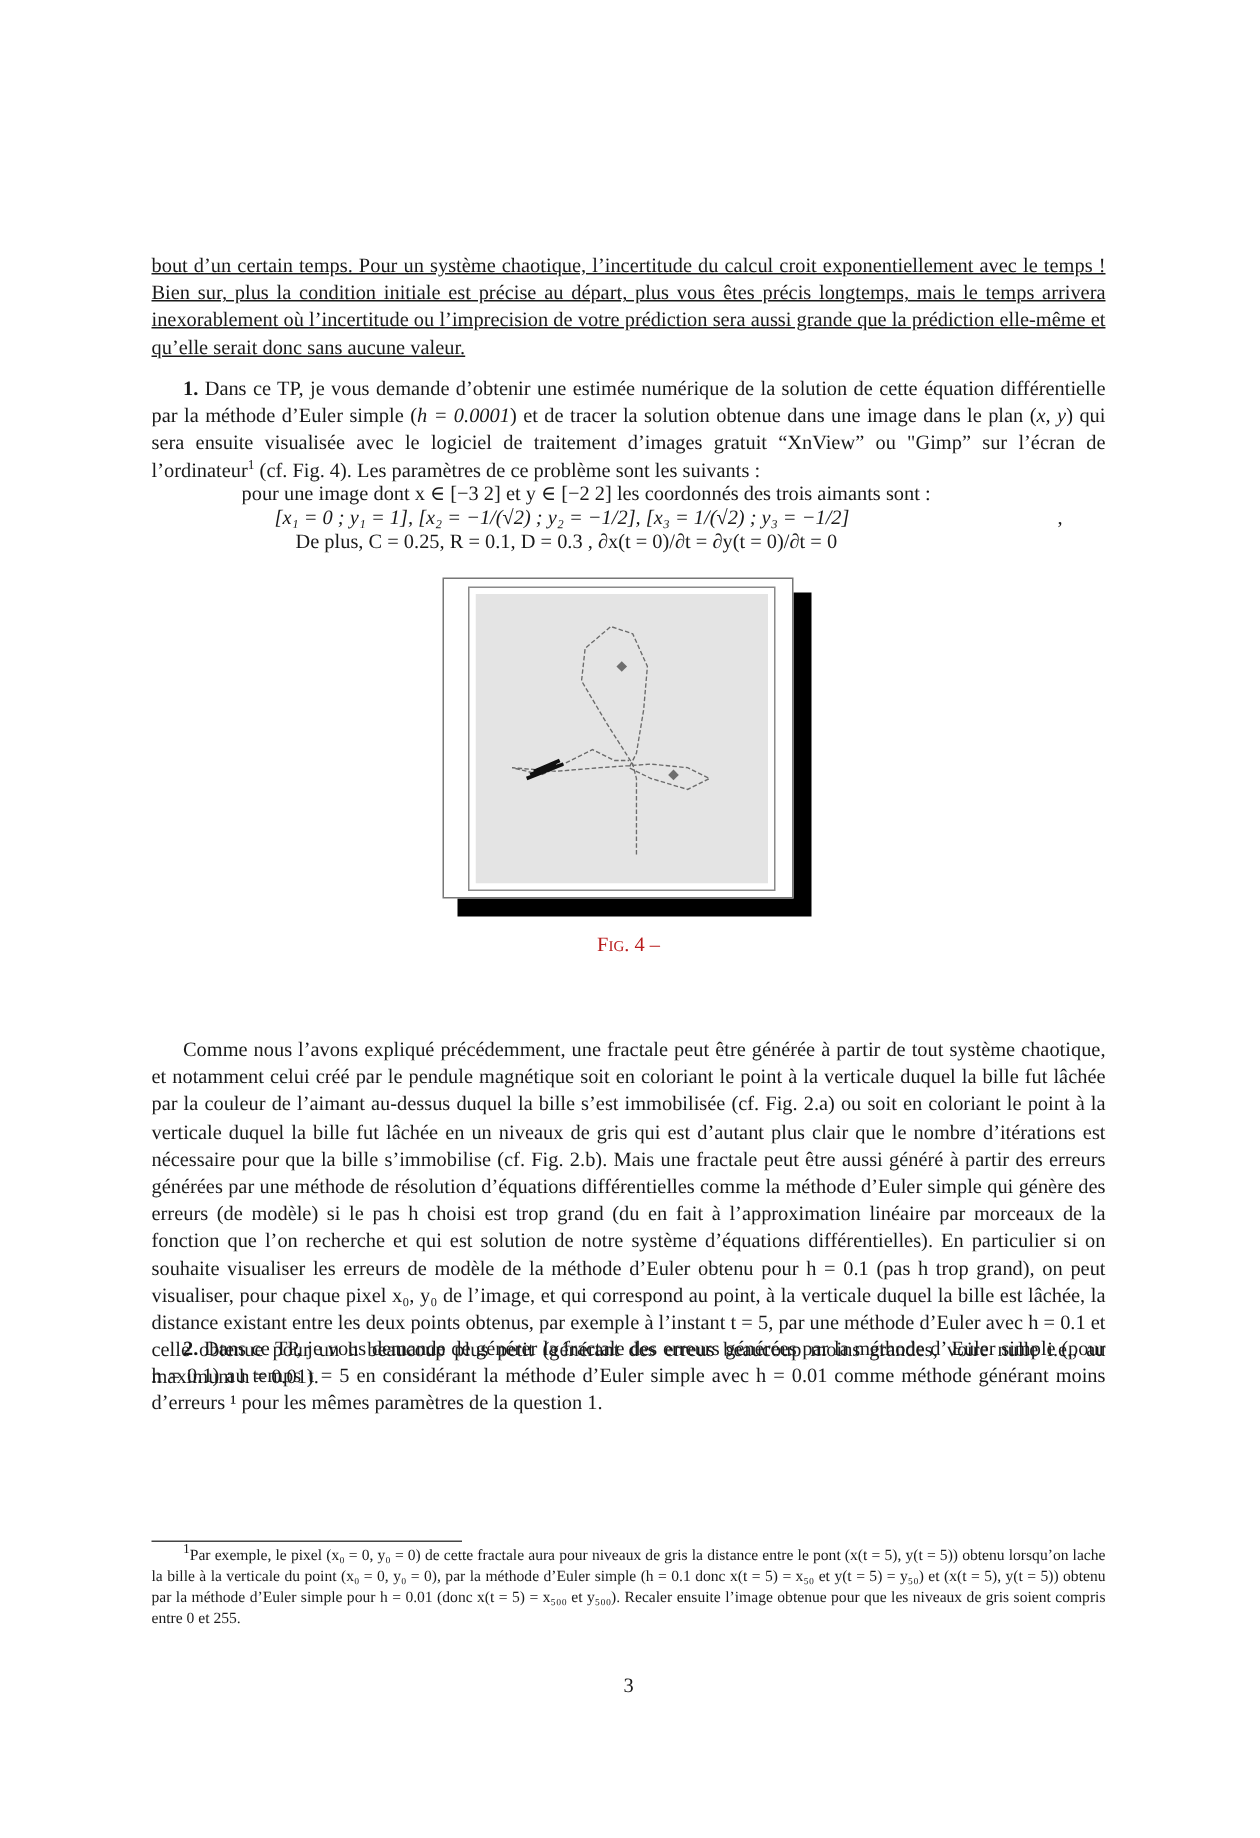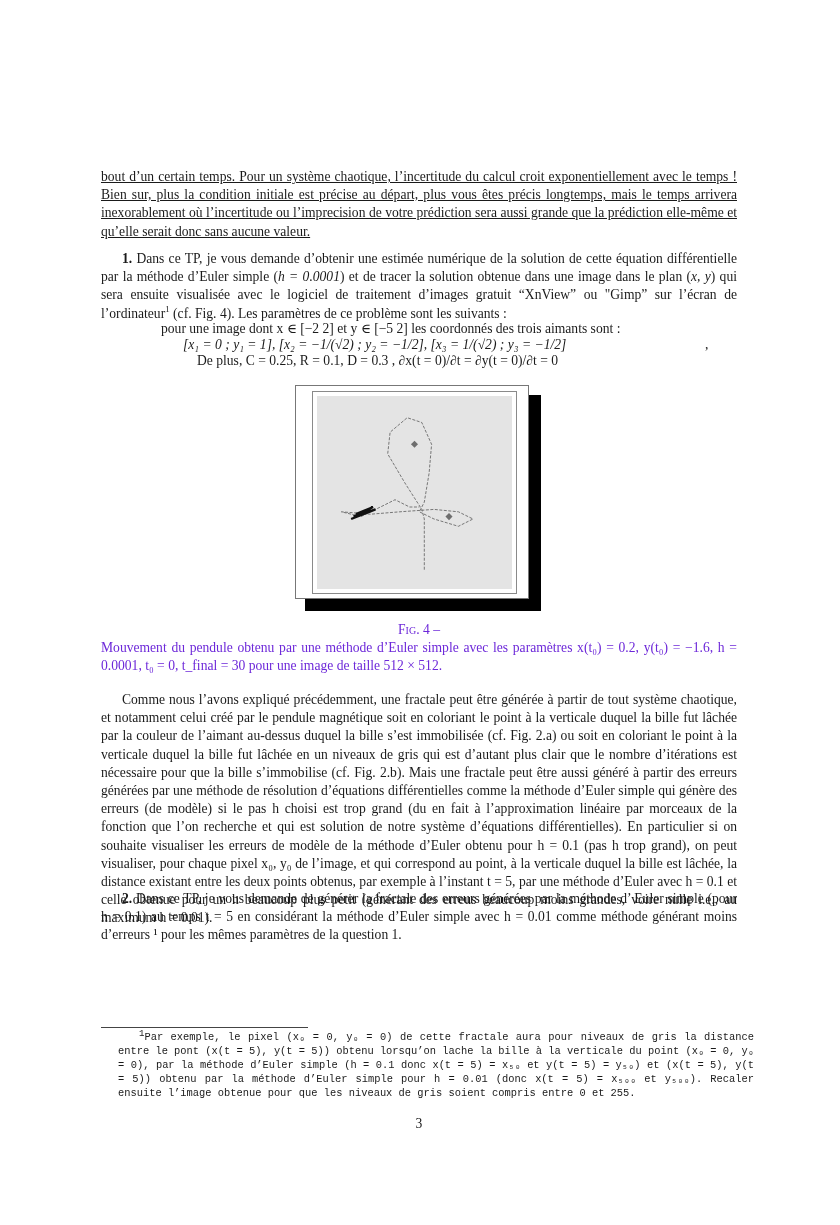--- a/index.html
+++ b/index.html
@@ -14,41 +14,41 @@
     .params { position: absolute; top: 321px; left: 0; width: 636px; font-size: 13.6px; line-height: 16px; }
     .params .l1 { position: absolute; left: 60px; top: 0; white-space: nowrap; }
     .params .l2 { position: absolute; left: 82px; top: 16px; white-space: nowrap; font-style: italic; }
     .params .l3 { position: absolute; left: 96px; top: 32px; white-space: nowrap; }
     .params .comma { position: absolute; left: 604px; top: 16px; }
     .figure { position: absolute; left: 194px; top: 385px; width: 246px; height: 226px; }
     .fig-shadow { position: absolute; left: 10px; top: 10px; width: 236px; height: 216px; background: #000; }
     .fig-frame { position: absolute; left: 0; top: 0; width: 232px; height: 212px; background: #fff; border: 1px solid #777; }
     .fig-inner { position: absolute; left: 16px; top: 5px; width: 203px; height: 201px; border: 1px solid #8a8a8a; background: #fff; }
     .fig-inner svg { position: absolute; left: 4px; top: 4px; }
-    .caption { position: absolute; top: 621px; left: 0; width: 636px; color: #6d28d9; }
+    .caption { position: absolute; top: 621px; left: 0; width: 636px; color: #b91c1c; }
     .caption .label { text-align: center; font-variant: small-caps; font-size: 13.6px; line-height: 18px; }
     .p3 { position: absolute; top: 691px; }
     .p4 { position: absolute; top: 890px; }
     .footrule { position: absolute; top: 1027px; left: 0; width: 207px; height: 0; border-top: 1px solid #444; }
-    .footnote { position: absolute; top: 1031px; left: 17px; width: 636px; font-family: Liberation Mono, monospace; }
+    .footnote { position: absolute; top: 1031px; left: 0; width: 636px; }
     .footnote p { font-size: 10.4px; line-height: 13.9px; }
     .pagenum { position: absolute; top: 1116px; left: 0; width: 636px; text-align: center; font-size: 13.6px; }
     sup { font-size: 9px; vertical-align: super; line-height: 0; }
   </style>
 </head>
 <body>
 
 <div class="page">
 
   <p class="p1">bout d’un certain temps. Pour un système chaotique, l’incertitude du calcul croit exponentiellement avec le temps ! Bien sur, plus la condition initiale est précise au départ, plus vous êtes précis longtemps, mais le temps arrivera inexorablement où l’incertitude ou l’imprecision de votre prédiction sera aussi grande que la prédiction elle-même et qu’elle serait donc sans aucune valeur.</p>
 
   <p class="p2 indent"><b>1.</b><span> Dans ce TP, je vous demande d’obtenir une estimée numérique de la solution de cette équation différentielle par la méthode d’Euler simple (</span><span class="math">h = 0.0001</span><span>) et de tracer la solution obtenue dans une image dans le plan (</span><span class="math">x, y</span><span>) qui sera ensuite visualisée avec le logiciel de traitement d’images gratuit “XnView” ou "Gimp” sur l’écran de l’ordinateur</span><sup>1</sup><span> (cf. Fig. 4). Les paramètres de ce problème sont les suivants :</span></p>
 
   <div class="params">
-    <div class="l1">pour une image dont x ∈ [−2 2] et y ∈ [−5 2] les coordonnés des trois aimants sont :</div>
+    <div class="l1">pour une image dont x ∈ [−3 2] et y ∈ [−2 2] les coordonnés des trois aimants sont :</div>
     <div class="l2 math">[x₁ = 0 ; y₁ = 1],    [x₂ = −1/(√2) ; y₂ = −1/2],    [x₃ = 1/(√2) ; y₃ = −1/2]</div>
     <div class="comma">,</div>
     <div class="l3">De plus,  C = 0.25, R = 0.1, D = 0.3 ,  ∂x(t = 0)/∂t = ∂y(t = 0)/∂t = 0</div>
   </div>
 
   <div class="figure">
     <div class="fig-shadow"></div>
     <div class="fig-frame">
       <div class="fig-inner">
         <svg id="traj" width="195" height="193" viewBox="0 0 195 193">
@@ -61,21 +61,20 @@
               <rect x="95.0" y="45.8" width="5" height="5" transform="rotate(45 97.5 48.3)" fill="#6e6e6e"></rect>
               <rect x="129.5" y="118.1" width="5" height="5" transform="rotate(45 132.0 120.6)" fill="#6e6e6e"></rect>
             </g>
         </svg>
       </div>
     </div>
   </div>
 
   <div class="caption">
     <div class="label">Fig. 4 –</div>
-    <p>Mouvement du pendule obtenu par une méthode d’Euler simple avec les paramètres x(t₀) = 0.2, y(t₀) = −1.6, h = 0.0001, t₀ = 0, t_final = 30 pour une image de taille 512 × 512.</p>
   </div>
 
   <p class="p3 indent">Comme nous l’avons expliqué précédemment, une fractale peut être générée à partir de tout système chaotique, et notamment celui créé par le pendule magnétique soit en coloriant le point à la verticale duquel la bille fut lâchée par la couleur de l’aimant au-dessus duquel la bille s’est immobilisée (cf. Fig. 2.a) ou soit en coloriant le point à la verticale duquel la bille fut lâchée en un niveaux de gris qui est d’autant plus clair que le nombre d’itérations est nécessaire pour que la bille s’immobilise (cf. Fig. 2.b). Mais une fractale peut être aussi généré à partir des erreurs générées par une méthode de résolution d’équations différentielles comme la méthode d’Euler simple qui génère des erreurs (de modèle) si le pas h choisi est trop grand (du en fait à l’approximation linéaire par morceaux de la fonction que l’on recherche et qui est solution de notre système d’équations différentielles). En particulier si on souhaite visualiser les erreurs de modèle de la méthode d’Euler obtenu pour h = 0.1 (pas h trop grand), on peut visualiser, pour chaque pixel x₀, y₀ de l’image, et qui correspond au point, à la verticale duquel la bille est lâchée, la distance existant entre les deux points obtenus, par exemple à l’instant t = 5, par une méthode d’Euler avec h = 0.1 et celle obtenue pour un h beaucoup plus petit (générant des erreus beaucoup moins grandes, voire nulle i.e., au maximum h = 0.01).</p>
 
   <p class="p4 indent"><b>2.</b><span> Dans ce TP, je vous demande de générer la fractale des erreurs générées par la méthode d’ Euler simple (pour h = 0.1) au temps t = 5 en considérant la méthode d’Euler simple avec h = 0.01 comme méthode générant moins d’erreurs ¹ pour les mêmes paramètres de la question 1.</span></p>
 
   <div class="footrule"></div>
   <div class="footnote">
     <p class="indent"><sup>1</sup><span>Par exemple, le pixel (x₀ = 0, y₀ = 0) de cette fractale aura pour niveaux de gris la distance entre le pont (x(t = 5), y(t = 5)) obtenu lorsqu’on lache la bille à la verticale du point (x₀ = 0, y₀ = 0), par la méthode d’Euler simple (h = 0.1 donc x(t = 5) = x₅₀ et y(t = 5) = y₅₀) et (x(t = 5), y(t = 5)) obtenu par la méthode d’Euler simple pour h = 0.01 (donc x(t = 5) = x₅₀₀ et y₅₀₀). Recaler ensuite l’image obtenue pour que les niveaux de gris soient compris entre 0 et 255.</span></p>
   </div>

